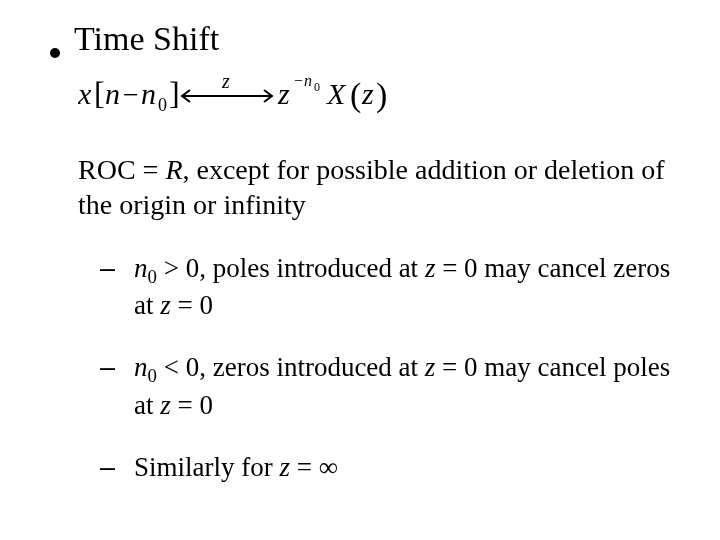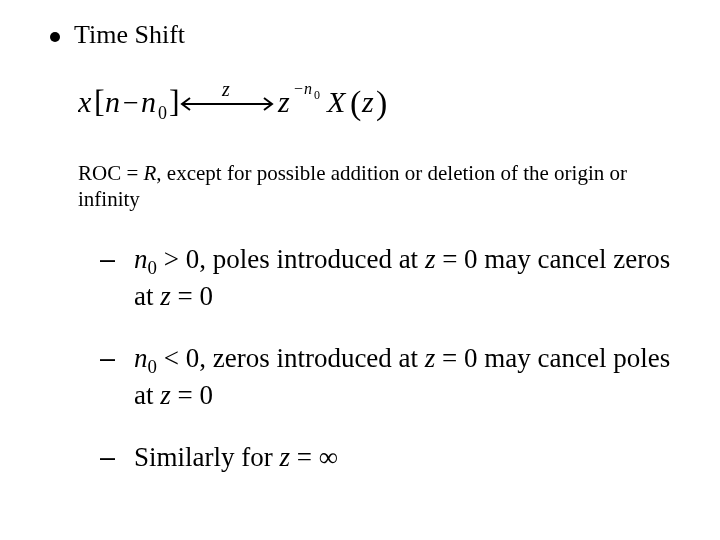--- a/index.html
+++ b/index.html
@@ -10,40 +10,40 @@
     background: #ffffff;
     font-family: "Times New Roman", Times, serif;
     color: #000;
   }
   .slide {
     box-sizing: border-box;
     padding: 20px 30px 20px 50px;
   }
   .top-bullet {
     display: flex;
-    align-items: flex-start;
-    font-size: 26px;
-    margin-bottom: 24px;
+    align-items: flex-end;
+    font-size: 34px;
+    margin-bottom: 8px;
   }
   .disc {
     width: 10px;
     height: 10px;
     background: #000;
     border-radius: 50%;
     margin-top: 12px;
     margin-right: 14px;
     flex-shrink: 0;
   }
   .formula {
     margin-left: 28px;
     margin-bottom: 28px;
   }
   .formula svg { display: block; }
   .roc {
-    font-size: 21px;
+    font-size: 28px;
     margin-left: 28px;
     margin-right: 10px;
     line-height: 1.25;
     margin-bottom: 30px;
   }
   .italic { font-style: italic; }
   .sub-list {
     margin-left: 50px;
     margin-right: 10px;
   }

